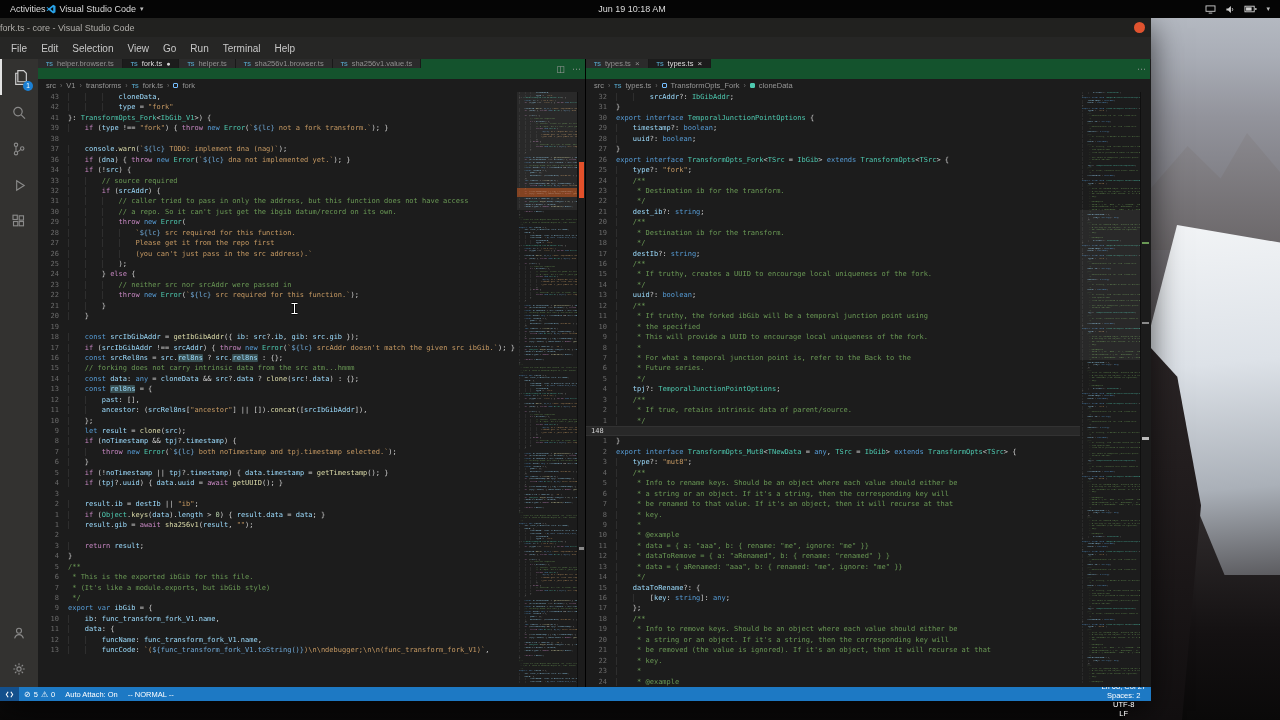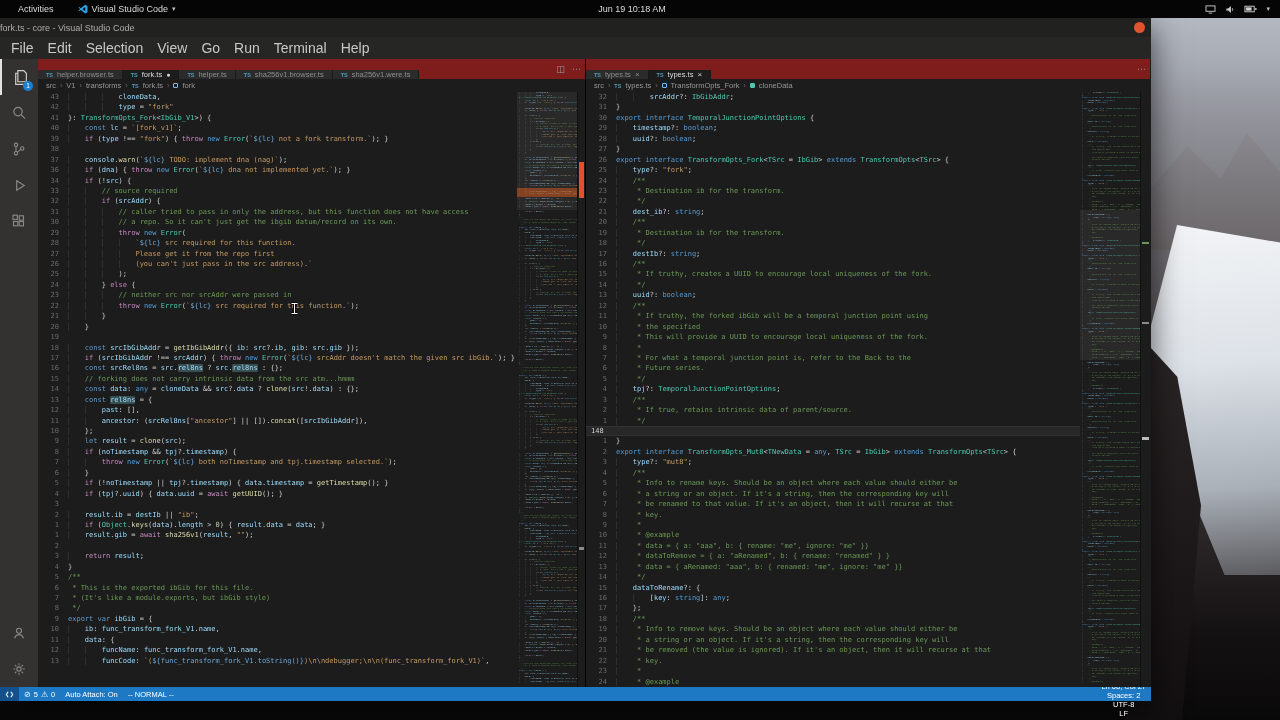--- a/index.html
+++ b/index.html
@@ -12,51 +12,51 @@
     background:linear-gradient(175deg,#f2f4f6 0%,#dde2e8 40%,#aab0b8 75%,#5c5c60 100%);
     clip-path:polygon(22% 0,100% 5%,100% 100%,58% 100%,12% 58%,0 32%);}
   .wp-rock{position:absolute;right:60px;top:330px;width:95px;height:390px;background:linear-gradient(180deg,#2c2627,#120f10);
     clip-path:polygon(10% 0,55% 12%,80% 45%,60% 100%,0 100%,0 30%);}
   .wp-ridge{position:absolute;right:0;top:120px;width:132px;height:130px;background:linear-gradient(180deg,#8d8c92,#6a6668);
     clip-path:polygon(0 55%,30% 20%,55% 45%,75% 10%,100% 40%,100% 100%,0 100%);}
 
   
   #topbar{position:absolute;left:0;top:0;width:1280px;height:18px;background:#050505;color:#dcdcdc;
     display:flex;align-items:center;font-size:9px;z-index:40;}
-  #topbar .tb-left{display:flex;align-items:center;gap:24px;padding-left:18px;}
+  #topbar .tb-left{display:flex;align-items:center;gap:0;padding-left:10px;}
   #topbar .tb-center{position:absolute;left:0;right:16px;text-align:center;pointer-events:none;}
   #topbar .tb-right{margin-left:auto;display:flex;align-items:center;gap:9px;padding-right:10px;}
   .tb-app{display:flex;align-items:center;gap:4px;}
   .chev{font-size:7px;color:#bdbdbd;}
 
   
   #vswindow{position:absolute;left:0;top:18px;width:1151px;height:683px;display:flex;flex-direction:column;
     background:#1c1c1c;box-shadow:0 10px 30px rgba(0,0,0,.65);}
   .titlebar{height:19px;background:#21211f;display:flex;align-items:center;position:relative;flex:0 0 19px;}
   .titlebar .wtitle{flex:1;text-align:left;font-size:9px;color:#aeaca8;}
   .wclose{position:absolute;right:6px;top:4px;width:11px;height:11px;border-radius:50%;background:#e0532f;
     color:#7c2413;font-size:8px;line-height:10px;text-align:center;}
   .menubar{height:22px;background:#262625;display:flex;align-items:center;padding-left:4px;flex:0 0 22px;}
-  .menubar span{padding:0 7px;font-size:14px;color:#c8c8c8;}
+  .menubar span{padding:0 7px;font-size:10px;color:#c8c8c8;}
 
   .winbody{flex:1;display:flex;min-height:0;}
   
   .activitybar{width:38px;background:#333230;display:flex;flex-direction:column;align-items:center;flex:0 0 38px;}
   .ab-item{width:38px;height:36px;display:flex;align-items:center;justify-content:center;position:relative;opacity:.75;}
   .ab-item.active{opacity:1;border-left:2px solid #e4e4e4;}
   .ab-badge{position:absolute;right:5px;bottom:4px;min-width:10px;height:10px;border-radius:5px;background:#1b80d4;
     color:#fff;font-size:6.5px;line-height:10px;text-align:center;padding:0 2px;}
   .ab-bottom{margin-top:auto;display:flex;flex-direction:column;align-items:center;}
 
   .groups{flex:1;display:flex;min-width:0;}
   .egroup{display:flex;flex-direction:column;min-width:0;}
   .egroup.left{width:548px;flex:0 0 548px;border-right:1px solid #000;}
   .egroup.right{width:564px;flex:0 0 564px;}
 
-  .tabbar{height:20px;background:#7f1d1d;display:flex;align-items:flex-end;position:relative;flex:0 0 20px;}
+  .tabbar{height:20px;background:#14532d;display:flex;align-items:flex-start;position:relative;flex:0 0 20px;}
   .tab{display:flex;align-items:center;gap:4px;padding:0 8px;background:#2b2b2b;border-right:1px solid #191919;
     font-size:7.5px;color:#8f8f8f;white-space:nowrap;}
   .tab.active{background:#1c1c1c;color:#dcdcdc;}
   .tschip{color:#519aba;font-size:5.5px;font-weight:bold;}
   .tdot{color:#d4d4d4;font-size:7px;}
   .tclose{color:#8f8f8f;font-size:8px;}
   .tab.active .tclose{color:#d0d0d0;}
   .tab-actions{position:absolute;right:4px;top:0;height:20px;display:flex;align-items:center;gap:7px;color:#9a9a9a;font-size:9px;}
 
   .breadcrumbs{height:13px;display:flex;align-items:center;gap:4px;padding-left:8px;font-size:7.5px;color:#969696;
@@ -220,21 +220,21 @@
             <div class="tab">
               <span class="tschip">TS</span>
               <span>helper.ts</span>
             </div>
             <div class="tab">
               <span class="tschip">TS</span>
               <span>sha256v1.browser.ts</span>
             </div>
             <div class="tab">
               <span class="tschip">TS</span>
-              <span>sha256v1.were.ts</span>
+              <span>sha256v1.value.ts</span>
             </div>
             <div class="tab-actions">
               <span>◫</span>
               <span>⋯</span>
             </div>
           </div>
           <div class="breadcrumbs">
             <span>src</span>
             <span class="bc-sep">›</span>
             <span>V1</span>
@@ -253,24 +253,20 @@
                   <span class="ln">43</span>
                   <span class="ltx"><span class="ind">    </span><span class="ind">    </span><span class="ind">    </span><span class="vr">cloneData</span><span class="pun">,</span></span>
                 </div>
                 <div class="crow">
                   <span class="ln">42</span>
                   <span class="ltx"><span class="ind">    </span><span class="ind">    </span><span class="ind">    </span><span class="vr">type</span> <span class="pun">=</span> <span class="str">"fork"</span></span>
                 </div>
                 <div class="crow">
                   <span class="ln">41</span>
                   <span class="ltx"><span class="pun">}</span><span class="pun">:</span> <span class="typ">TransformOpts_Fork</span><span class="pun">&lt;</span><span class="typ">IbGib_V1</span><span class="pun">&gt;</span><span class="pun">)</span> <span class="pun">{</span></span>
-                </div>
-                <div class="crow">
-                  <span class="ln">40</span>
-                  <span class="ltx"><span class="ind">    </span><span class="kw">const</span> <span class="vr">lc</span> <span class="pun">=</span> <span class="str">`[fork_v1]`</span><span class="pun">;</span></span>
                 </div>
                 <div class="crow">
                   <span class="ln">39</span>
                   <span class="ltx"><span class="ind">    </span><span class="ctl">if</span> <span class="pun">(</span><span class="vr">type</span> <span class="pun">!</span><span class="pun">=</span><span class="pun">=</span> <span class="str">"fork"</span><span class="pun">)</span> <span class="pun">{</span> <span class="ctl">throw</span> <span class="kw">new</span> <span class="typ">Error</span><span class="pun">(</span><span class="str">`<span class="tpl">${lc}</span> not a fork transform.`</span><span class="pun">)</span><span class="pun">;</span> <span class="pun">}</span></span>
                 </div>
                 <div class="crow">
                   <span class="ln">38</span>
                   <span class="ltx"></span>
                 </div>
                 <div class="crow">

